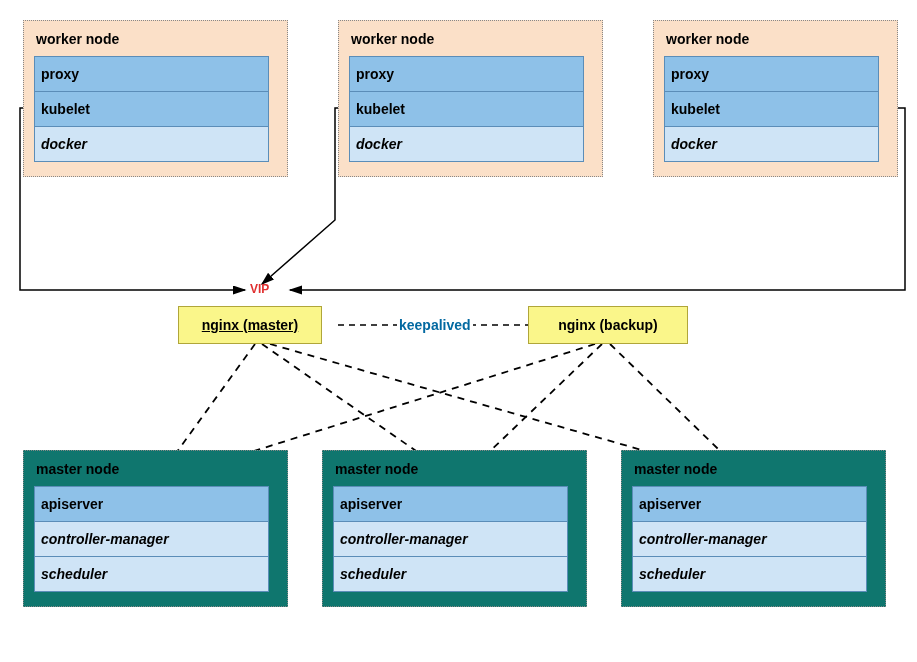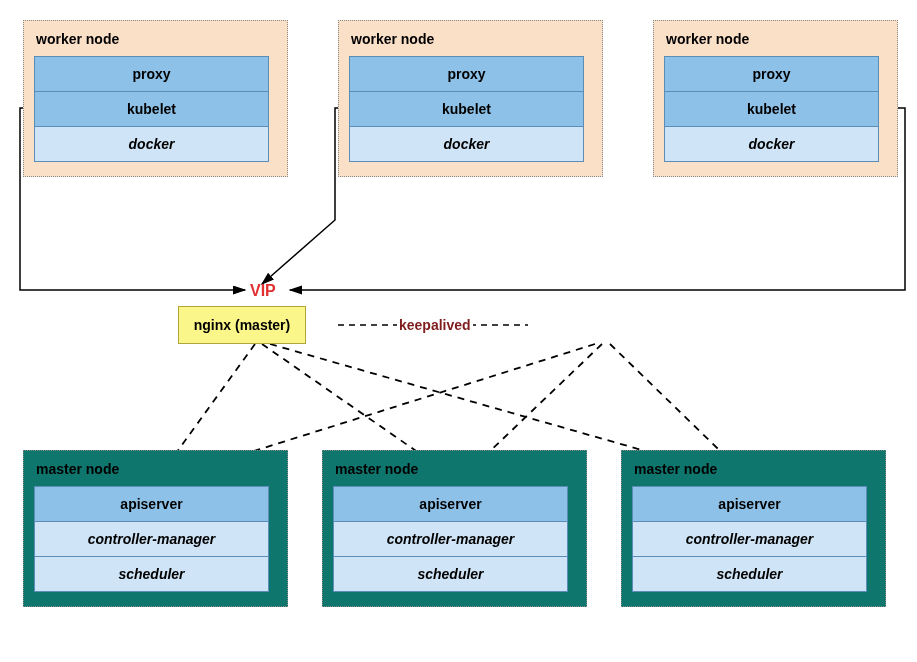--- a/index.html
+++ b/index.html
@@ -24,46 +24,46 @@
   .node.master { background: #0f766e; }
   .node-title {
     font-weight: bold;
     text-align: left;
     margin: 2px 0 10px 2px;
     font-size: 14px;
   }
   .stack { display: flex; flex-direction: column; }
   .cell {
     border: 1px solid #5b8db8;
-    text-align: center;
+    text-align: left;
     padding: 9px 6px;
     font-weight: bold;
     font-size: 14px;
     margin-top: -1px;
   }
   .cell.blue-mid { background: #8ec1e8; }
   .cell.blue-light { background: #cfe4f6; font-style: italic; }
   .lb {
     position: absolute;
     background: #faf68a;
     border: 1px solid #b0a63a;
     text-align: center;
     font-weight: bold;
     font-size: 14px;
     padding: 10px 14px;
   }
   .vip {
     position: absolute;
     color: #e03030;
     font-weight: bold;
-    font-size: 16px;
+    font-size: 12px;
   }
   .keepalived {
     position: absolute;
-    color: #7f1d1d;
+    color: #0369a1;
     font-weight: bold;
     font-size: 14px;
     background: #fff;
     padding: 0 2px;
   }
   svg.wires {
     position: absolute;
     left: 0; top: 0;
     width: 917px; height: 662px;
     pointer-events: none;
@@ -120,21 +120,22 @@
     <div class="node-title">worker node</div>
     <div class="stack">
       <div class="cell blue-mid">proxy</div>
       <div class="cell blue-mid">kubelet</div>
       <div class="cell blue-light">docker</div>
     </div>
   </div>
 
   <div class="vip" style="left:250px; top:282px;">VIP</div>
 
-  <div class="lb" style="left:178px; top:306px; width:128px;">nginx (master)</div>
+  <div class="lb" style="left:178px; top:306px; width:144px;text-decoration:underline;">nginx (master)</div>
+  <div class="lb" style="left:528px; top:306px; width:160px;">nginx (backup)</div>
   <div class="keepalived" style="left:397px; top:317px;">keepalived</div>
 
   <div class="node master" style="left:23px; top:450px; width:265px;">
     <div class="node-title">master node</div>
     <div class="stack">
       <div class="cell blue-mid">apiserver</div>
       <div class="cell blue-light">controller-manager</div>
       <div class="cell blue-light">scheduler</div>
     </div>
   </div>

